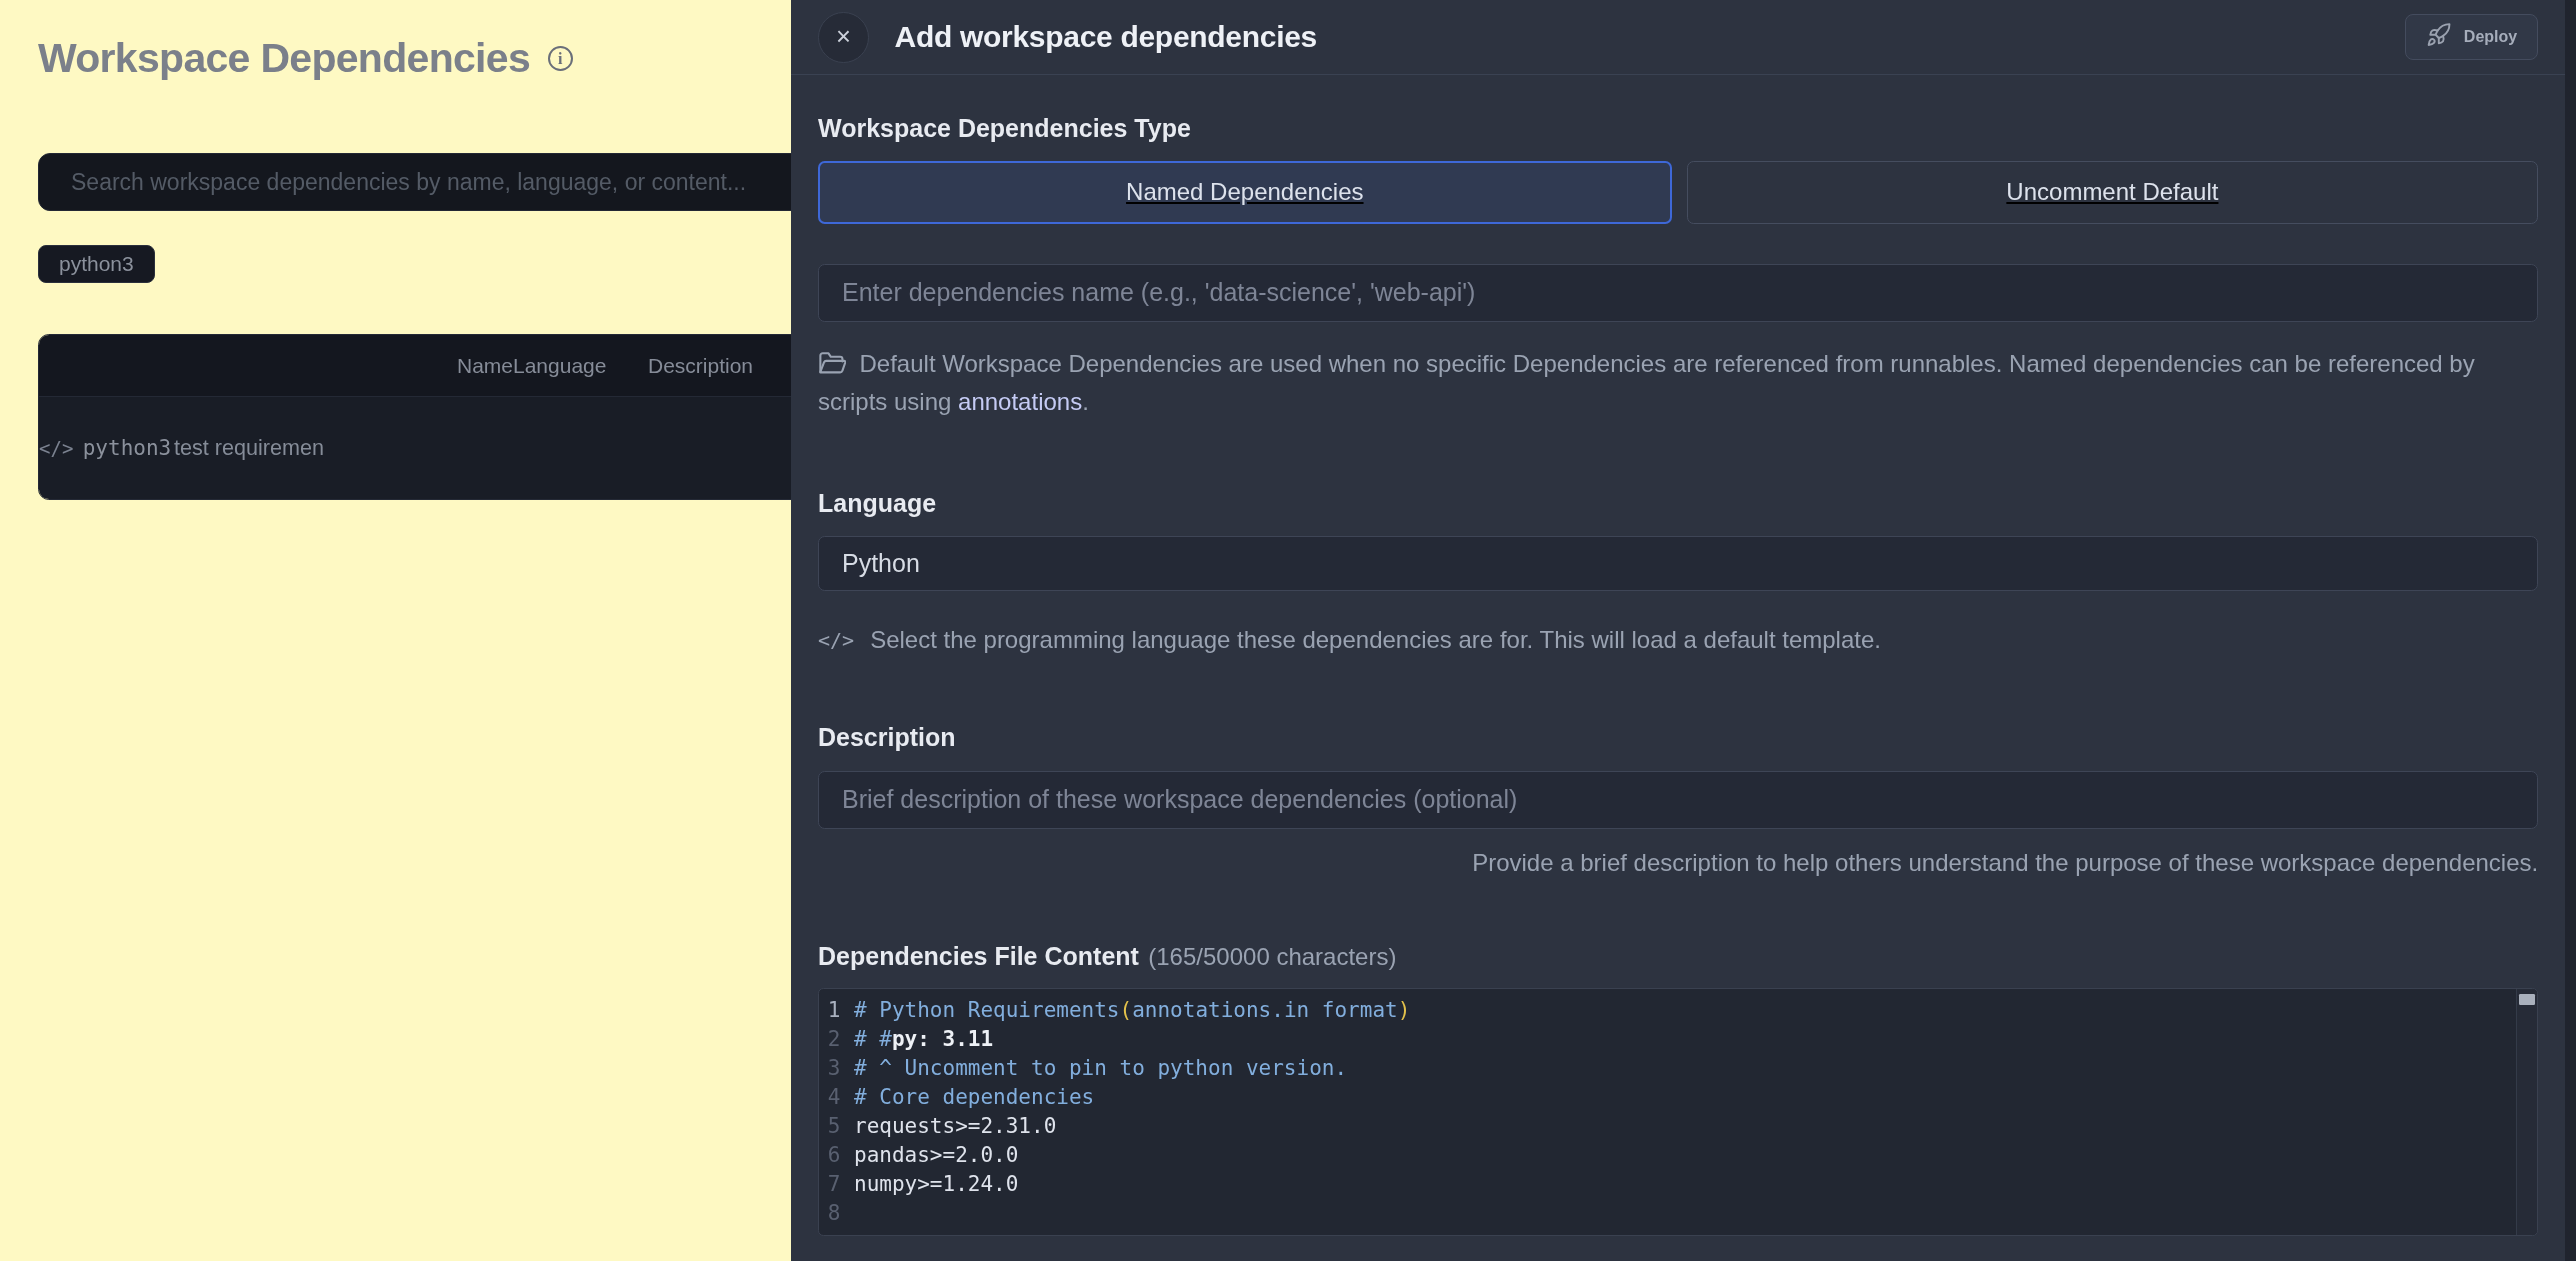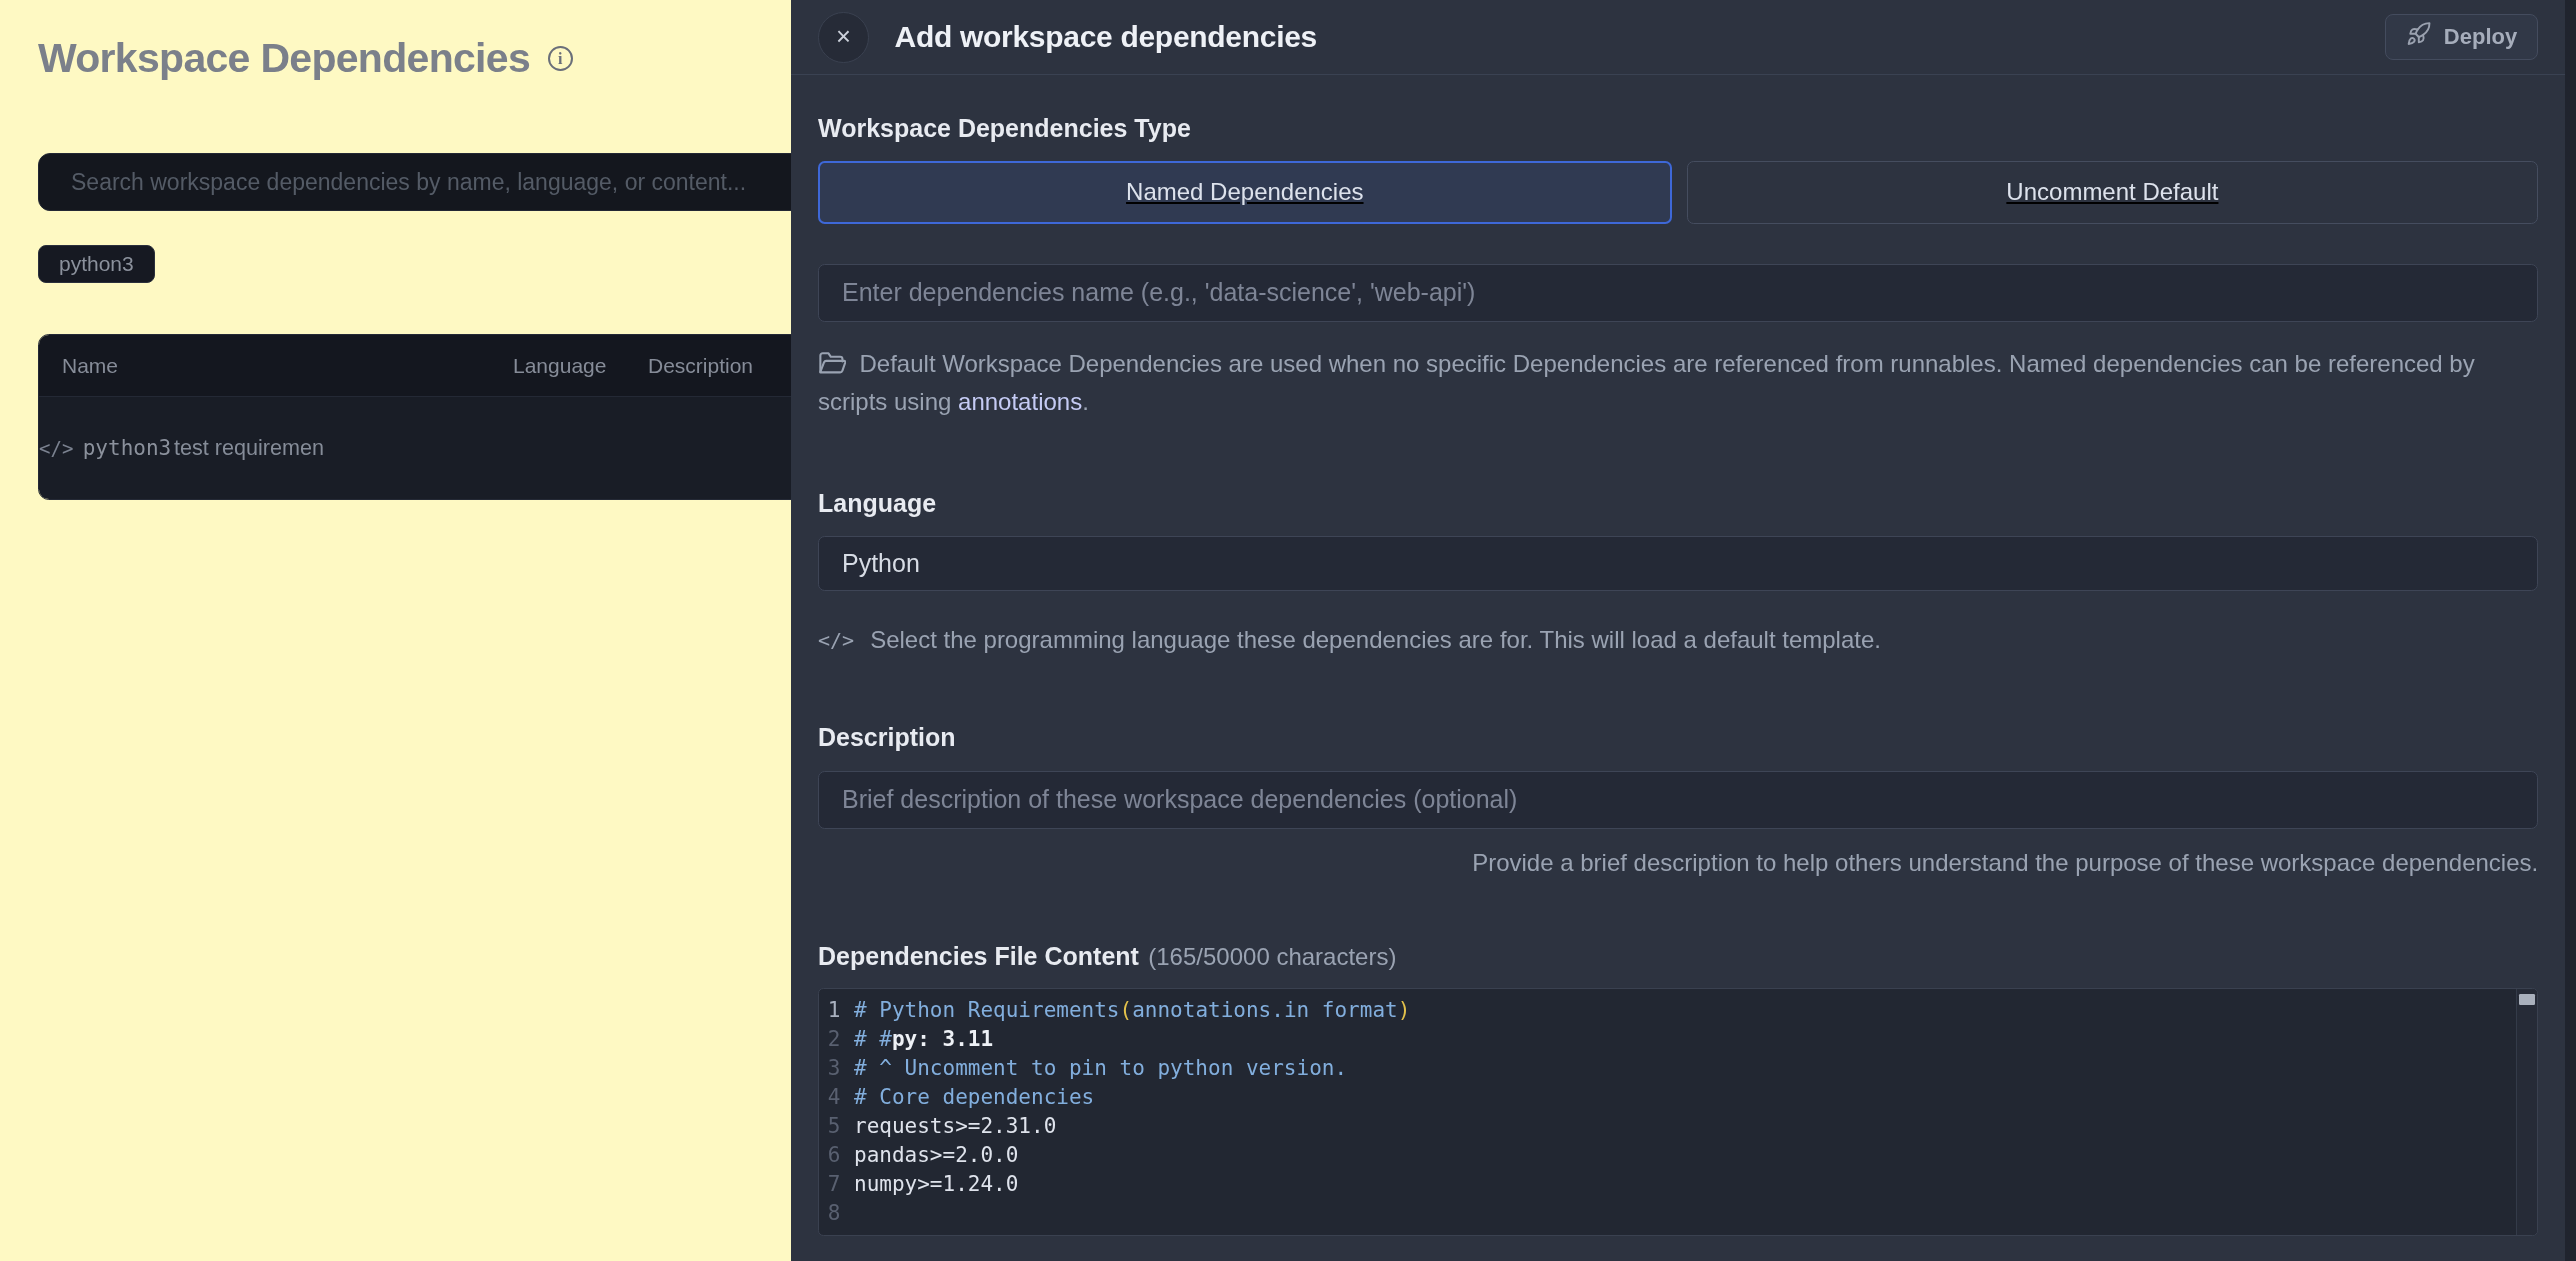--- a/index.html
+++ b/index.html
@@ -17,21 +17,21 @@
   .search-box { margin-top:71px; width:890px; height:58px; background:#14171e; border:1.3px solid #23listen2834; border-radius:12px;
                 display:flex; align-items:center; padding:0 32px; }
   .search-box { border:1.3px solid #232834; }
   .search-input { width:100%; background:transparent; border:none; outline:none; color:#a7adb8; font-size:23px; font-family:"Liberation Sans", sans-serif; }
   .search-input::placeholder { color:#545b66; }
   .chip { display:inline-flex; align-items:center; margin-top:34px; height:38px; padding:0 20px; border:1.3px solid #2b303c;
           border-radius:8px; color:#8b919c; font-size:21px; background:#161922; }
   .table-card { margin-top:51px; width:890px; border:1.3px solid #242935; border-radius:10.8px; overflow:hidden; }
   .table-head { display:flex; background:#14171f; height:62px; align-items:center; border-bottom:1.3px solid #242935; }
   .th { font-size:21px; color:#868c98; }
-  .col-name { width:474px; padding-left:23px; }
+  .col-name { width:474px; padding-left:23px;text-align:right; }
   .col-lang { width:135px; }
   .col-desc { flex:1; }
   .table-row { display:flex; align-items:center; background:#191d26; height:102px; }
   .row-name { display:flex; align-items:center; gap:17.5px; }
   .file-icon { color:#676d79; flex:0 0 auto; }
   .name-lines { display:flex; flex-direction:column; gap:5.4px; }
   .row-title { font-size:23px; font-weight:600; color:#c5cad3; }
   .row-sub { font-size:20px; color:#697080; font-family:"DejaVu Sans Mono", monospace; }
   .lang-cell { display:flex; align-items:center; gap:9.4px; color:#8b919c; font-size:21.6px; }
   .code-glyph { font-family:"DejaVu Sans Mono", monospace; font-size:19px; color:#7b8290; }
@@ -39,21 +39,21 @@
   .desc-cell { font-size:21.6px; color:#858c98; white-space:nowrap; overflow:hidden; }
 
   
   .panel { position:absolute; left:791px; top:0; right:10.8px; bottom:0; background:#2d3340; }
   .edge-strip { position:absolute; right:0; top:0; width:10.8px; height:100%; background:#20242e; }
   .panel-header { height:75px; display:flex; align-items:center; padding:0 27px; border-bottom:1.3px solid #3a4252; }
   .close-btn { width:51px; height:51px; border-radius:50%; background:#262b37; border:1.3px solid #3a4150; color:#ccd1db;
                font-size:25.6px; display:flex; align-items:center; justify-content:center; cursor:pointer; line-height:1; }
   .panel-title { margin-left:25.6px; font-size:30px; font-weight:700; color:#eef1f6; letter-spacing:-0.3px; }
   .deploy-btn { margin-left:auto; height:46px; padding:0 20px; border:1.3px solid #444c5e; border-radius:8px; background:#313847;
-                display:flex; align-items:center; gap:12px; color:#a6adbb; font-size:22px; font-weight:600; cursor:pointer; }
+                display:flex; align-items:center; gap:12px; color:#a6adbb; font-size:16px; font-weight:600; cursor:pointer; }
   .rocket-icon { color:#9aa1af; }
 
   .panel-body { padding:0 27px; }
   .section-label { font-size:25px; font-weight:600; color:#e8ebf1; }
   .lbl-type { margin-top:39px; }
   .type-row { margin-top:17.5px; display:flex; gap:15px;text-decoration:underline; }
   .type-btn { flex:1; height:63px; display:flex; align-items:center; justify-content:center; font-size:24px; color:#dde2ec;
               border-radius:6.7px; cursor:pointer; }
   .type-btn.selected { background:#303a52; border:2px solid #3e68d8; }
   .type-btn.unselected { background:#2d3340; border:1.3px solid #454d5f; }

